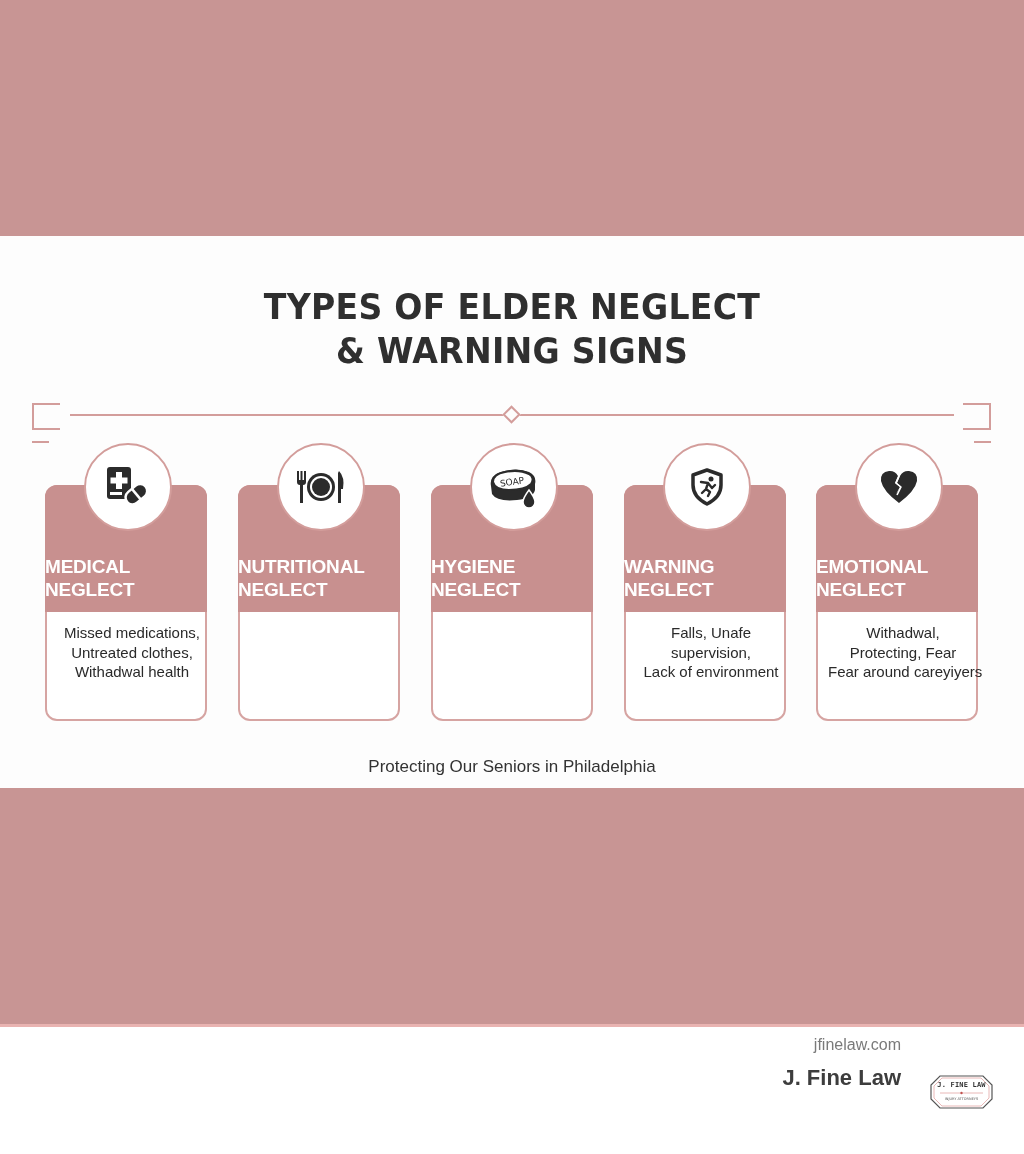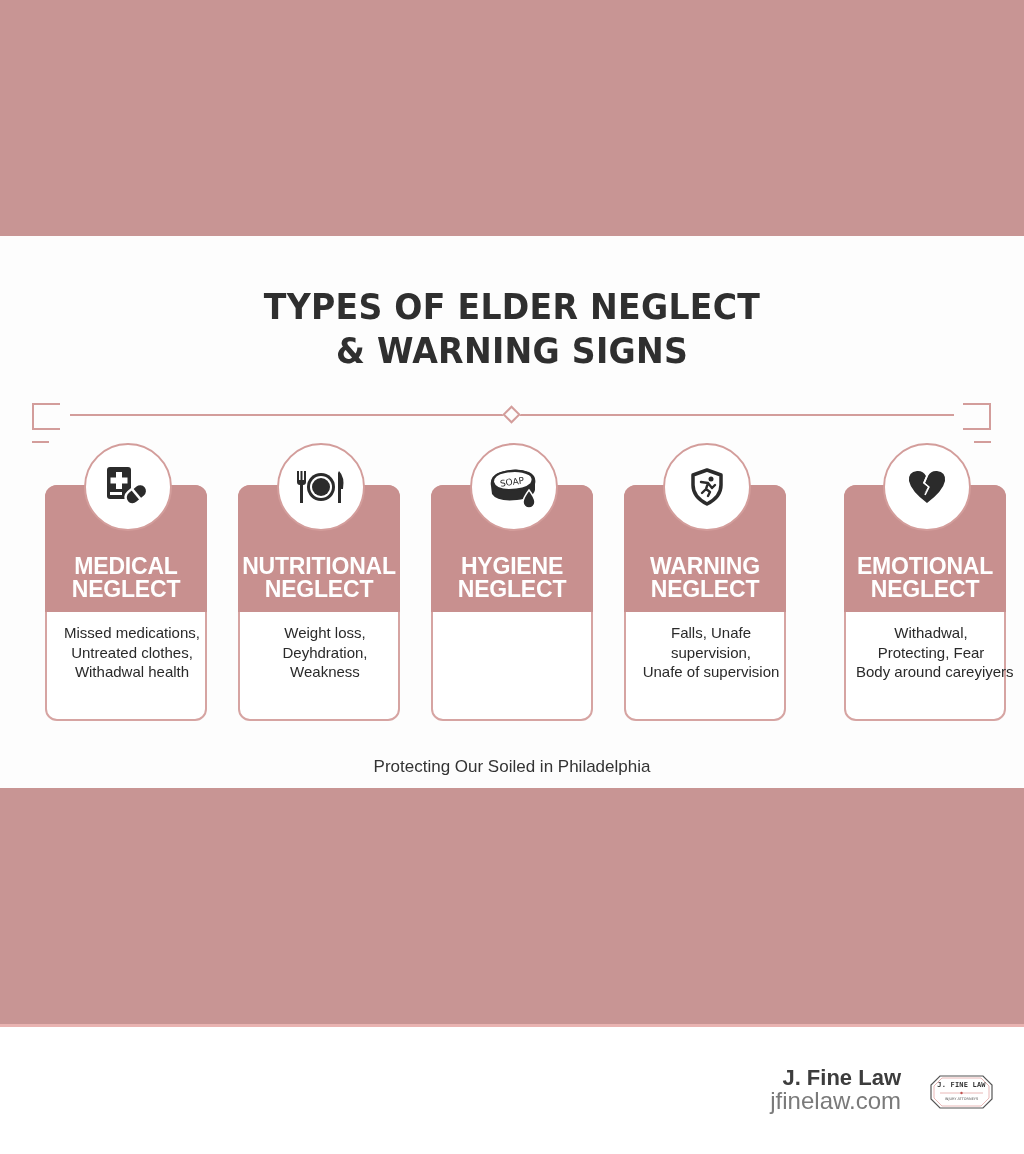--- a/index.html
+++ b/index.html
@@ -36,22 +36,22 @@
   .card {
     position: absolute; top: 485px; width: 162px; height: 236px;
     border: 2px solid #d6a4a2; border-radius: 12px; background: #ffffff; overflow: visible;
   }
   .card-head {
     position: absolute; left: -2px; top: -2px; width: 162px; height: 127px;
     background: #c8908f; border-radius: 12px 12px 0 0;
   }
   .card-title {
     position: absolute; left: 0; top: 70px; width: 100%;
-    text-align: center; color: #ffffff; font-weight: 700;
-    font-size: 23px; line-height: 23px; letter-spacing: -0.2px;
+    text-align: left; color: #ffffff; font-weight: 700;
+    font-size: 19px; line-height: 23px; letter-spacing: -0.2px;
   }
   .card-body {
     position: absolute; left: -2px; top: 136px; width: 162px;
     text-align: center; color: #2a2a2a; font-size: 15px; line-height: 19.5px;
     white-space: nowrap;
     padding-left: 12px;
   }
   .icon-circle {
     position: absolute; top: -44px; left: 37px; width: 88px; height: 88px;
     border-radius: 50%; background: #ffffff; border: 2px solid #d39d9b;
@@ -62,22 +62,22 @@
   .tagline {
     position: absolute; left: 0; top: 757px; width: 1024px;
     text-align: center; color: #333333; font-size: 17px; line-height: 20px;
   }
 
   .brand-name {
     position: absolute; left: 700px; top: 1066px; width: 201px; text-align: right;
     color: #3d3d3d; font-weight: 700; font-size: 22px; line-height: 24px;
   }
   .brand-url {
-    position: absolute; left: 700px; top: 1090px; width: 201px; text-align: right;
-    color: #7a7a7a; font-size: 24px; line-height: 22px;
+    position: absolute; left: 700px; top: 1034px; width: 201px; text-align: right;
+    color: #7a7a7a; font-size: 16px; line-height: 22px;
   }
   .logo-badge { position: absolute; left: 930px; top: 1075px; width: 63px; height: 34px; }
   .logo-text {
     position: absolute; left: 0; top: 6px; width: 63px; text-align: center;
     font-size: 7px; font-weight: 700; color: #333; letter-spacing: 0.2px;
     font-family: "DejaVu Sans Mono", monospace;
   }
   .logo-sub {
     position: absolute; left: 0; top: 22px; width: 63px; text-align: center;
     font-size: 3.5px; color: #555; font-family: "DejaVu Sans", sans-serif;
@@ -140,25 +140,20 @@
       <rect x="2" y="2" width="2" height="10" fill="#2b2b2b"></rect>
       <rect x="5.5" y="2" width="2" height="10" fill="#2b2b2b"></rect>
       <rect x="9" y="2" width="2" height="10" fill="#2b2b2b"></rect>
       <path d="M2 11 H11 V13 Q11 16 8 16 V34 H5 V16 Q2 16 2 13 Z" fill="#2b2b2b"></path>
       <circle cx="26" cy="18" r="14" fill="#2b2b2b"></circle>
       <circle cx="26" cy="18" r="11" fill="#fff"></circle>
       <circle cx="26" cy="18" r="9" fill="#2b2b2b"></circle>
       <path d="M44 2 Q50 8 48 20 H46 V34 H43 V4 Z" fill="#2b2b2b"></path>
     </svg>
   </div>
-  <div class="card-body">
-    <div>Weight loss,</div>
-    <div>Deyhdration,</div>
-    <div>Weakness</div>
-  </div>
 </div>
 
 <div class="card" style="left:431px;">
   <div class="card-head">
     <div class="card-title">
       <span>HYGIENE</span><br><span>NEGLECT</span>
     </div>
   </div>
   <div class="icon-circle">
     <svg width="54" height="42" viewBox="0 0 54 42">
@@ -179,44 +174,44 @@
   <div class="icon-circle">
     <svg width="34" height="38" viewBox="0 0 34 38">
       <path d="M17 2 L31 7 V17 Q31 29 17 36 Q3 29 3 17 V7 Z" fill="none" stroke="#2b2b2b" stroke-width="3.5" stroke-linejoin="round"></path>
       <circle cx="21" cy="11" r="2.5" fill="#2b2b2b"></circle>
       <path d="M11 14 L18 15 L22 20 M18 15 L16 21 L12 25 M16 21 L20 24 L18 28 M22 20 L25 17" fill="none" stroke="#2b2b2b" stroke-width="2.4" stroke-linecap="round" stroke-linejoin="round"></path>
     </svg>
   </div>
   <div class="card-body">
     <div>Falls, Unafe</div>
     <div>supervision,</div>
-    <div>Unafe of supervision</div>
-  </div>
-</div>
-
-<div class="card" style="left:844px;">
+    <div>Lack of environment</div>
+  </div>
+</div>
+
+<div class="card" style="left:816px;">
   <div class="card-head">
     <div class="card-title">
       <span>EMOTIONAL</span><br><span>NEGLECT</span>
     </div>
   </div>
   <div class="icon-circle">
     <svg width="40" height="36" viewBox="0 0 40 36">
       <path d="M20 34 Q4 22 2 12 Q1 3 10 2 Q16 1.5 19 7 L16 14 L21 18 L17 25 L22 18 L18 14 L21 7 Q24 1.5 30 2 Q39 3 38 12 Q36 22 20 34 Z" fill="#2b2b2b"></path>
       <path d="M20 7 L17 14 L22 18 L18 26" fill="none" stroke="#fff" stroke-width="1.6" stroke-linejoin="round"></path>
     </svg>
   </div>
   <div class="card-body">
     <div>Withadwal,</div>
     <div>Protecting, Fear</div>
-    <div>Body around careyiyers</div>
-  </div>
-</div>
-
-<div class="tagline">Protecting Our Soiled in Philadelphia</div>
+    <div>Fear around careyiyers</div>
+  </div>
+</div>
+
+<div class="tagline">Protecting Our Seniors in Philadelphia</div>
 
 <div class="brand-name">J. Fine Law</div>
 <div class="brand-url">jfinelaw.com</div>
 
 <div class="logo-badge">
   <svg width="63" height="34" viewBox="0 0 63 34" style="position:absolute;left:0;top:0;">
     <path d="M10 1 H53 L62 10 V24 L53 33 H10 L1 24 V10 Z" fill="#fff" stroke="#555" stroke-width="1.2"></path>
     <path d="M12 3 H51 L59 11 V23 L51 31 H12 L4 23 V11 Z" fill="none" stroke="#e3a6a4" stroke-width="0.8"></path>
     <line x1="10" y1="18" x2="53" y2="18" stroke="#e3a6a4" stroke-width="0.8"></line>
     <circle cx="31.5" cy="18" r="1.2" fill="#c0504d"></circle>

